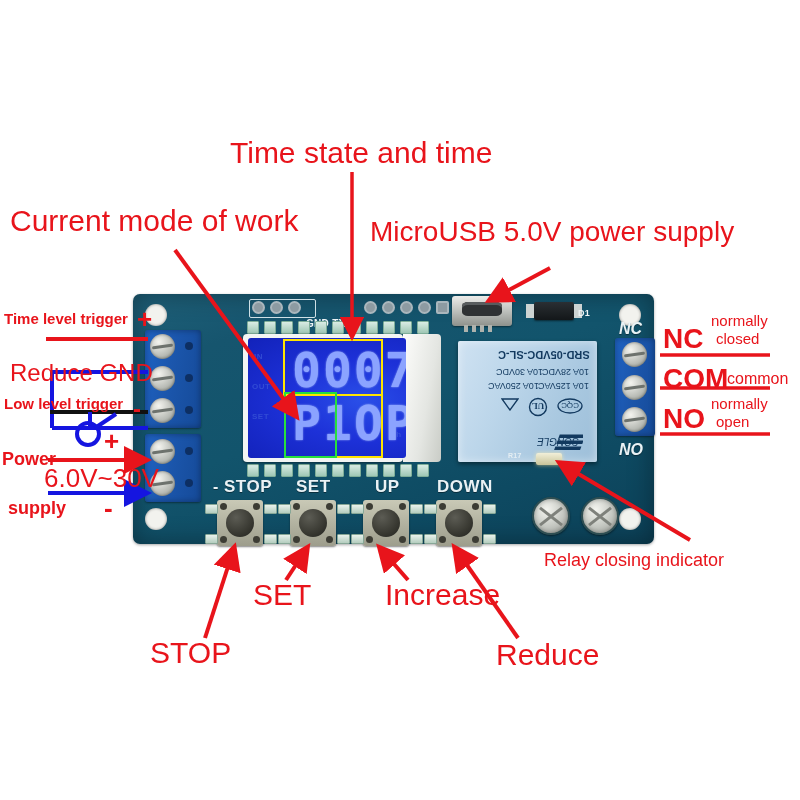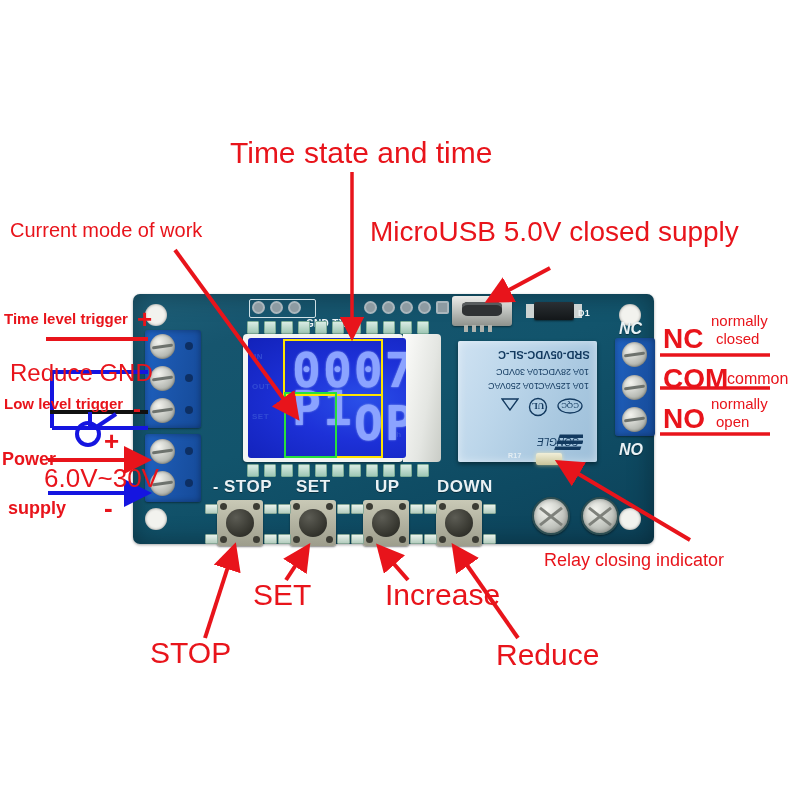--- a/index.html
+++ b/index.html
@@ -186,21 +186,21 @@
       <div class="lcdlab" style="left:6px;top:14px;">IN</div>
       <div class="lcdlab" style="left:4px;top:44px;">OUT</div>
       <div class="lcdlab" style="left:4px;top:74px;">SET</div>
 
       <div class="lcdlab" style="left:146px;top:12px;">C</div>
       <div class="lcdlab" style="left:146px;top:38px;">V</div>
       <div class="lcdlab" style="left:142px;top:66px;">W%</div>
       <div class="lcdlab" style="left:142px;top:92px;">Ah</div>
 
       <div class="seg" style="left:44px;top:4px;font-size:48px;letter-spacing:2px;">0007</div>
-      <div class="seg" style="left:44px;top:42px;font-size:48px;letter-spacing:2px;">P1</div>
+      <div class="seg" style="left:44px;top:57px;font-size:48px;letter-spacing:2px;">P1</div>
       <div class="seg" style="left:106px;top:57px;font-size:48px;letter-spacing:2px;">OP</div>
     </div>
   </div>
 
   <div class="hlbox hl-y" style="left:283px;top:339px;width:100px;height:57px;"></div>
   <div class="hlbox hl-y" style="left:335px;top:394px;width:48px;height:64px;"></div>
   <div class="hlbox hl-g" style="left:284px;top:392px;width:53px;height:66px;"></div>
 
   <div id="usb">
     <div class="usbfoot" style="left:12px;"></div>
@@ -356,23 +356,23 @@
 
     <line x1="286" y1="580" x2="307" y2="548" stroke="#e8141b" stroke-width="4" marker-end="url(#redarrowbig)"></line>
 
     <line x1="408" y1="580" x2="380" y2="548" stroke="#e8141b" stroke-width="4" marker-end="url(#redarrowbig)"></line>
 
     <line x1="518" y1="638" x2="455" y2="548" stroke="#e8141b" stroke-width="4" marker-end="url(#redarrowbig)"></line>
   </svg>
 
   <div class="ann" style="left:230px;top:138px;font-size:30px;">Time state and time</div>
 
-  <div class="ann" style="left:10px;top:220px;font-size:20px;">Current mode of work</div>
-
-  <div class="ann" style="left:370px;top:218px;font-size:28px;">MicroUSB 5.0V closed supply</div>
+  <div class="ann" style="left:10px;top:206px;font-size:30px;">Current mode of work</div>
+
+  <div class="ann" style="left:370px;top:218px;font-size:28px;">MicroUSB 5.0V power supply</div>
 
   <div class="ann" style="left:4px;top:311px;font-size:15px;font-weight:bold;">Time level trigger</div>
   <div class="ann" style="left:137px;top:306px;font-size:26px;font-weight:bold;">+</div>
 
   <div class="ann" style="left:10px;top:361px;font-size:24px;">Reduce GND</div>
 
   <div class="ann" style="left:4px;top:396px;font-size:15px;font-weight:bold;">Low level trigger</div>
   <div class="ann" style="left:133px;top:397px;font-size:24px;font-weight:bold;">-</div>
 
   <div class="ann" style="left:104px;top:428px;font-size:26px;font-weight:bold;">+</div>

